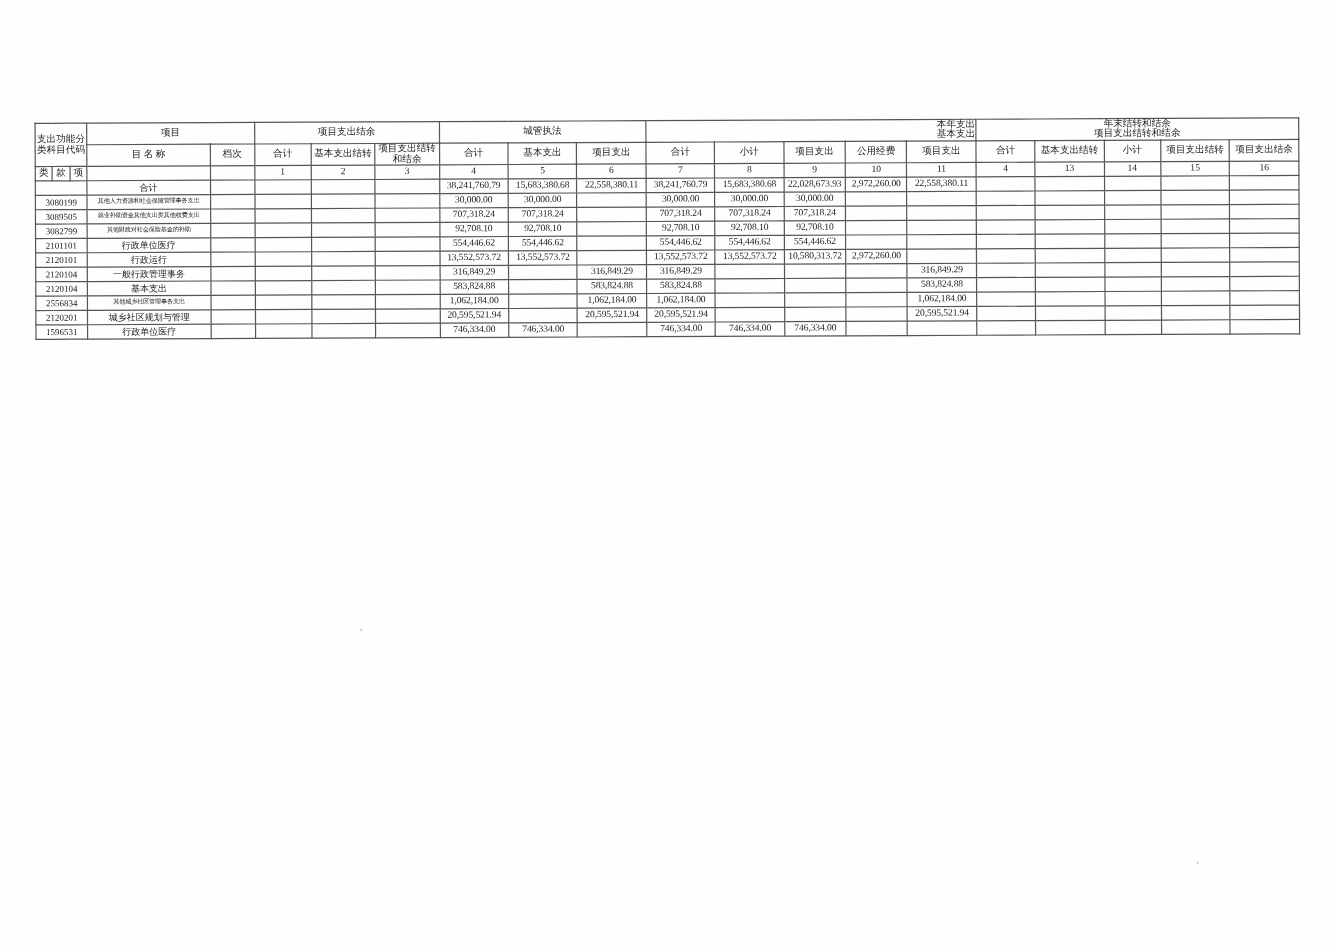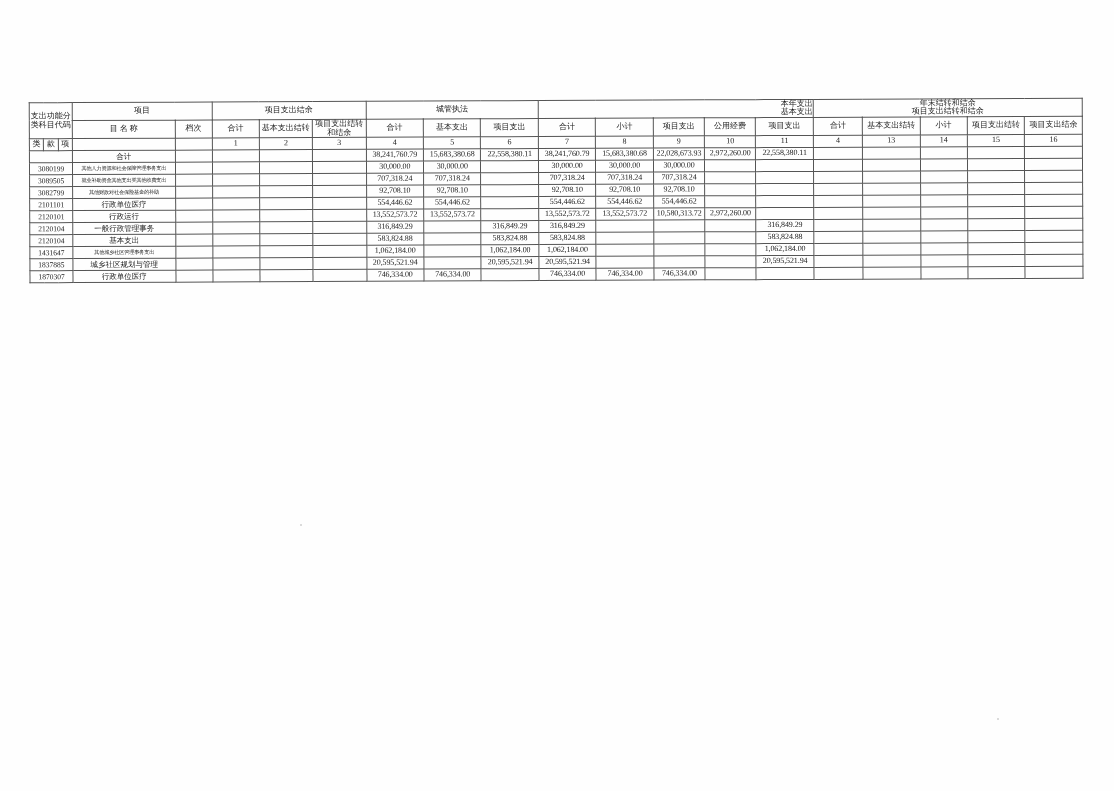--- a/index.html
+++ b/index.html
@@ -374,63 +374,63 @@
               <td class="num"></td>
               <td class="num"></td>
               <td class="num">583,824.88</td>
               <td class="num"></td>
               <td class="num"></td>
               <td class="num"></td>
               <td class="num"></td>
               <td class="num"></td>
             </tr>
             <tr class="row-data">
-              <td colspan="3" class="code">1431647</td>
+              <td colspan="3" class="code">2556834</td>
               <td class="lbl tiny">其他城乡社区管理事务支出</td>
               <td></td>
               <td class="num"></td>
               <td class="num"></td>
               <td class="num"></td>
               <td class="num">1,062,184.00</td>
               <td class="num"></td>
               <td class="num">1,062,184.00</td>
               <td class="num">1,062,184.00</td>
               <td class="num"></td>
               <td class="num"></td>
               <td class="num"></td>
               <td class="num">1,062,184.00</td>
               <td class="num"></td>
               <td class="num"></td>
               <td class="num"></td>
               <td class="num"></td>
               <td class="num"></td>
             </tr>
             <tr class="row-data">
-              <td colspan="3" class="code">1837885</td>
+              <td colspan="3" class="code">2120201</td>
               <td class="lbl">城乡社区规划与管理</td>
               <td></td>
               <td class="num"></td>
               <td class="num"></td>
               <td class="num"></td>
               <td class="num">20,595,521.94</td>
               <td class="num"></td>
               <td class="num">20,595,521.94</td>
               <td class="num">20,595,521.94</td>
               <td class="num"></td>
               <td class="num"></td>
               <td class="num"></td>
               <td class="num">20,595,521.94</td>
               <td class="num"></td>
               <td class="num"></td>
               <td class="num"></td>
               <td class="num"></td>
               <td class="num"></td>
             </tr>
             <tr class="row-data">
-              <td colspan="3" class="code">1870307</td>
+              <td colspan="3" class="code">1596531</td>
               <td class="lbl">行政单位医疗</td>
               <td></td>
               <td class="num"></td>
               <td class="num"></td>
               <td class="num"></td>
               <td class="num">746,334.00</td>
               <td class="num">746,334.00</td>
               <td class="num"></td>
               <td class="num">746,334.00</td>
               <td class="num">746,334.00</td>

